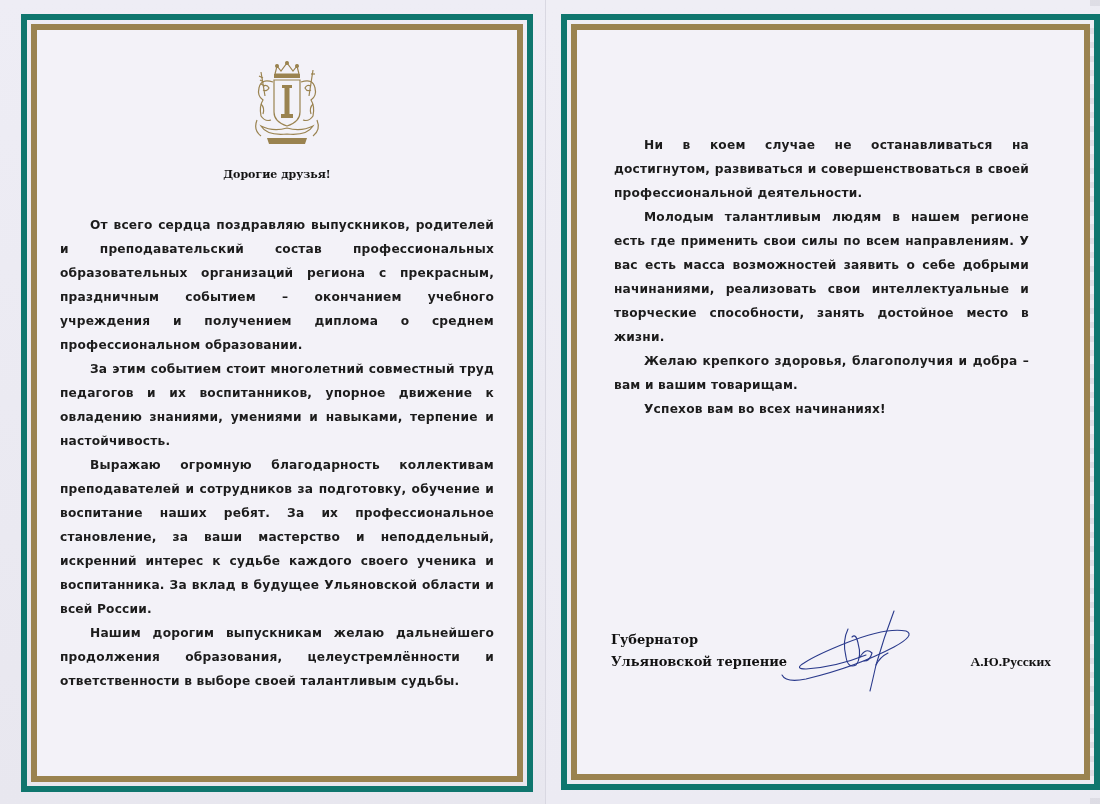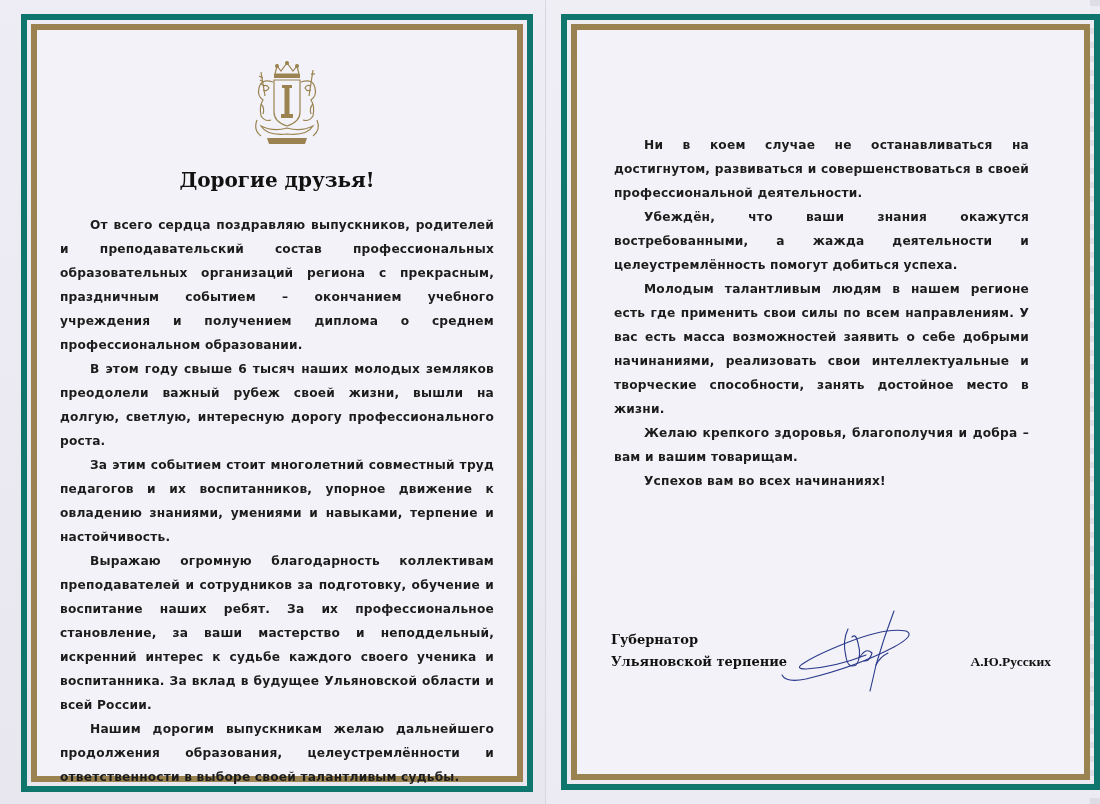--- a/index.html
+++ b/index.html
@@ -56,21 +56,21 @@
       left: 220px; top: 40px;
       width: 80px; height: 90px;
     }
 
     .greeting {
       position: absolute;
       left: 0; right: 0; top: 148px;
       text-align: center;
       font-family: "DejaVu Serif", serif;
       font-weight: bold;
-      font-size: 20px;
+      font-size: 11px;
       color: #111;
     }
 
     .body-text {
       position: absolute;
       font-family: "DejaVu Sans", sans-serif;
       font-size: 12.2px;
       line-height: 24px;
       color: #1c1c1c;
       text-align: justify;
@@ -154,34 +154,32 @@
 
         <path d="M10 60 Q6 70 14 76"></path>
         <path d="M70 60 Q74 70 66 76"></path>
       </g>
     </svg>
 
     <div class="greeting">Дорогие друзья!</div>
 
     <div class="body-text left-text">
       <p>От всего сердца поздравляю выпускников, родителей и преподавательский состав профессиональных образовательных организаций региона с прекрасным, праздничным событием – окончанием учебного учреждения и получением диплома о среднем профессиональном образовании.</p>
-      <p style="margin-top:0;">В этом году свыше 6 тысяч наших молодых земляков преодолели важный рубеж своей жизни, вышли на долгую, светлую, интересную дорогу профессионального роста.</p>
       <p>За этим событием стоит многолетний совместный труд педагогов и их воспитанников, упорное движение к овладению знаниями, умениями и навыками, терпение и настойчивость.</p>
       <p>Выражаю огромную благодарность коллективам преподавателей и сотрудников за подготовку, обучение и воспитание наших ребят. За их профессиональное становление, за ваши мастерство и неподдельный, искренний интерес к судьбе каждого своего ученика и воспитанника. За вклад в будущее Ульяновской области и всей России.</p>
       <p>Нашим дорогим выпускникам желаю дальнейшего продолжения образования, целеустремлённости и ответственности в выборе своей талантливым судьбы.</p>
     </div>
   </div>
 </div>
 
 <div class="frame-outer frame-right">
   <div class="frame-inner"></div>
   <div class="page-content">
     <div class="body-text right-text">
       <p>Ни в коем случае не останавливаться на достигнутом, развиваться и совершенствоваться в своей профессиональной деятельности.</p>
-      <p>Убеждён, что ваши знания окажутся востребованными, а жажда деятельности и целеустремлённость помогут добиться успеха.</p>
       <p>Молодым талантливым людям в нашем регионе есть где применить свои силы по всем направлениям. У вас есть масса возможностей заявить о себе добрыми начинаниями, реализовать свои интеллектуальные и творческие способности, занять достойное место в жизни.</p>
       <p>Желаю крепкого здоровья, благополучия и добра – вам и вашим товарищам.</p>
       <p>Успехов вам во всех начинаниях!</p>
     </div>
 
     <div class="signature-block">
       <div class="sig-title">Губернатор</div>
       <div class="sig-title">Ульяновской терпение</div>
       <div class="sig-name">А.Ю.Русских</div>
       <svg class="signature-svg" viewBox="0 0 170 88">

